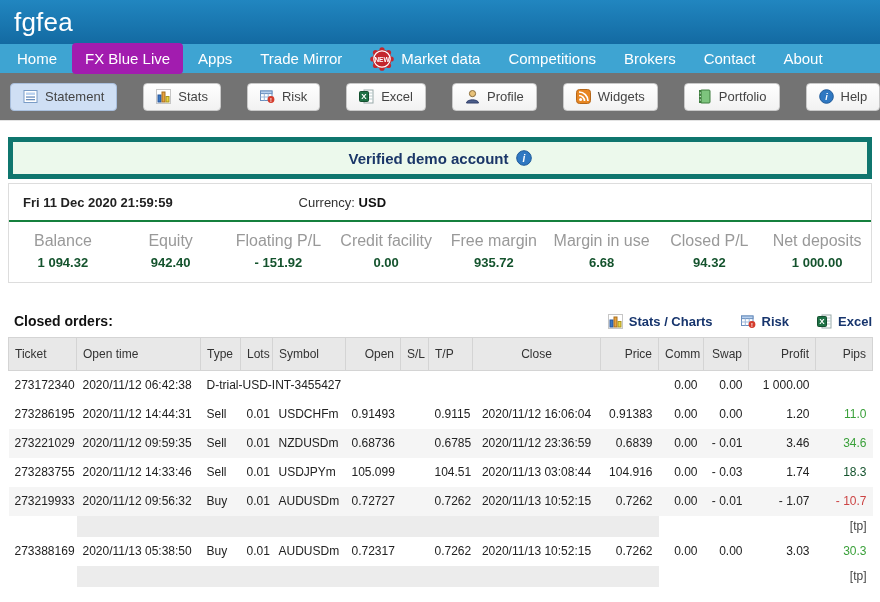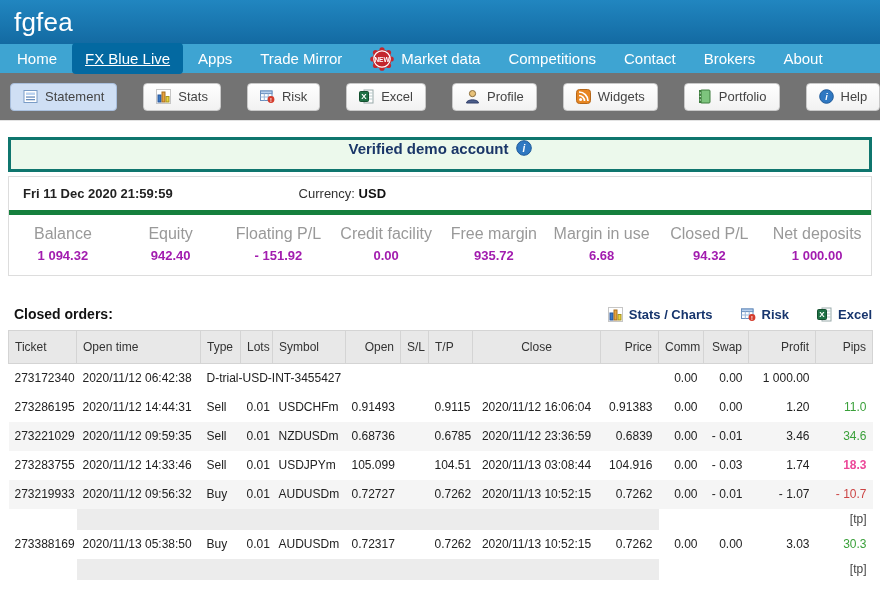--- a/index.html
+++ b/index.html
@@ -9,47 +9,47 @@
   
   .site-header { height:44px; background:linear-gradient(180deg,#2186c0,#136aa2);
     display:flex; align-items:center; padding:0 14px; }
   .site-title { color:#fff; font-size:26px; font-weight:400; letter-spacing:0.2px; }
 
   
   .nav { height:29px; background:#3ea4d2; display:flex; align-items:center;
     padding:0 4px; gap:2px; }
   .nav-item { color:#fff; font-size:15px; padding:7px 13px; border-radius:4px;
     cursor:pointer; display:flex; align-items:center; gap:7px; white-space:nowrap; }
-  .nav-item.active { background:#0369a1;text-decoration:underline; }
+  .nav-item.active { background:#a21caf; }
 
   
   .toolbar { height:48px; background:#737373; border-bottom:1px solid #e3e3e3;
     display:flex; align-items:center; padding:0 10px; gap:26px; }
   .tbtn { display:flex; align-items:center; gap:7px; height:28px; padding:0 12px;
     border:1px solid #c9c9c9; border-radius:4px; background:linear-gradient(180deg,#ffffff,#f2f2f2);
     font-size:13px; color:#444; cursor:pointer; white-space:nowrap; }
   .tbtn.active { background:#cfdff4; border-color:#a9bfdd; }
   .icon { display:inline-flex; line-height:0; }
 
   
-  .banner { margin:16px 8px 4px 8px; height:35px; background:#ecf9ec;
-    border:3px solid #0f766e; display:flex; justify-content:center; gap:7px; }
+  .banner { margin:16px 8px 4px 8px; height:42px; background:#ecf9ec;
+    border:5px solid #0f766e; display:flex; align-items:center; justify-content:center; gap:7px; }
   .banner-text { color:#1a3668; font-weight:bold; font-size:15px; }
 
   
   .panel { margin:0 8px; border:1px solid #ddd; }
   .date-row { display:flex; align-items:center; height:38px; padding:0 6px;
-    border-bottom:5px solid #15803d; font-size:13px; color:#222; }
+    border-bottom:2px solid #15803d; font-size:13px; color:#222; }
   .dt { font-weight:bold; margin-left:8px; }
   .cur { margin-left:126px; color:#333; }
   .cur b { color:#111; }
   .stats-row { display:flex; padding:10px 0 12px 0; }
   .stat { flex:1; text-align:center; }
   .stat-label { color:#999; font-size:16px; margin-bottom:5px; }
-  .stat-value { color:#a21caf; font-size:13px; font-weight:bold; }
+  .stat-value { color:#14532d; font-size:13px; font-weight:bold; }
 
   
   .orders-bar { display:flex; align-items:center; margin:30px 8px 8px 8px; }
   .orders-title { font-size:14px; font-weight:bold; color:#111; margin-left:6px; }
   .order-links { display:flex; align-items:center; gap:28px; margin-left:auto; }
   .olink { display:flex; align-items:center; gap:6px; color:#17356d; font-weight:bold;
     font-size:13px; cursor:pointer; text-decoration:none; }
   .sort-group { display:flex; align-items:center; margin-left:55px; }
   .sort-label { font-size:12px; color:#333; margin-right:6px; }
   .sort-select { width:118px; height:22px; border:1px solid #8a8a8a; background:#fff;
@@ -105,24 +105,24 @@
           <circle cx="12" cy="12" r="8.2" fill="none" stroke="#fff" stroke-width="1.2"></circle>
           <text x="12" y="14.6" text-anchor="middle" font-size="6.5" font-weight="bold" fill="#fff">NEW</text>
         </svg>
       </span>
       <span>Market data</span>
     </div>
     <div class="nav-item">
       <span>Competitions</span>
     </div>
     <div class="nav-item">
+      <span>Brokers</span>
+    </div>
+    <div class="nav-item">
       <span>Contact</span>
-    </div>
-    <div class="nav-item">
-      <span>Brokers</span>
     </div>
     <div class="nav-item">
       <span>About</span>
     </div>
   </div>
 
 <div class="toolbar">
     <button class="tbtn active">
       <span class="icon">
         <svg width="15" height="15" viewBox="0 0 15 15">
@@ -397,21 +397,21 @@
         <td class="ar">0.01</td>
         <td class="al">USDJPYm</td>
         <td class="ar">105.099</td>
         <td class="ar"></td>
         <td class="al">104.51</td>
         <td class="ac">2020/11/13 03:08:44</td>
         <td class="ar">104.916</td>
         <td class="ar">0.00</td>
         <td class="ar">- 0.03</td>
         <td class="ar">1.74</td>
-        <td class="ar" style="color: #ec4899; font-weight: bold;">18.3</td>
+        <td class="ar" style="color: #14532d;">18.3</td>
       </tr>
       <tr class="shade">
         <td class="al">273219933</td>
         <td class="al">2020/11/12 09:56:32</td>
         <td class="al">Buy</td>
         <td class="ar">0.01</td>
         <td class="al">AUDUSDm</td>
         <td class="ar">0.72727</td>
         <td class="ar"></td>
         <td class="al">0.7262</td>

